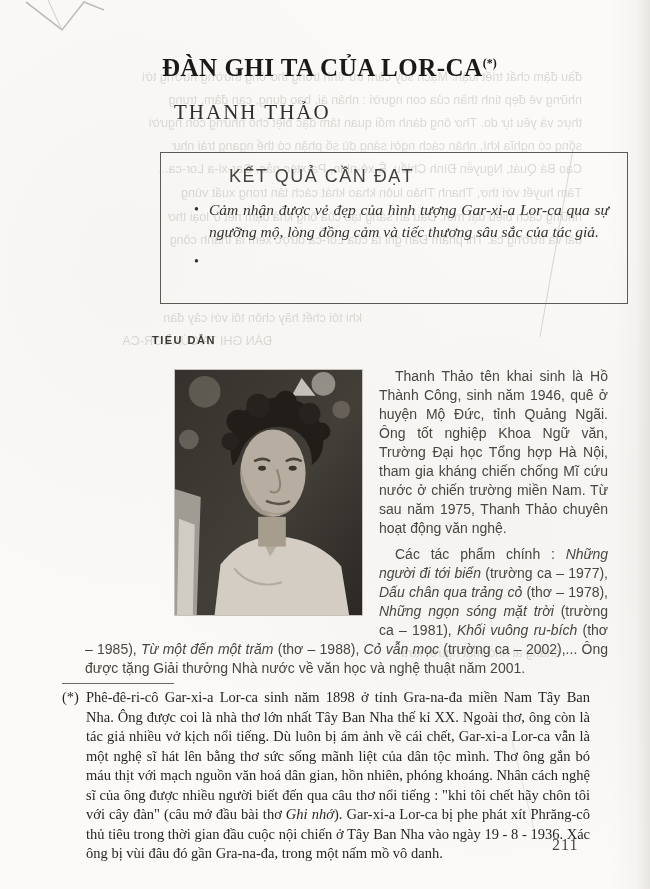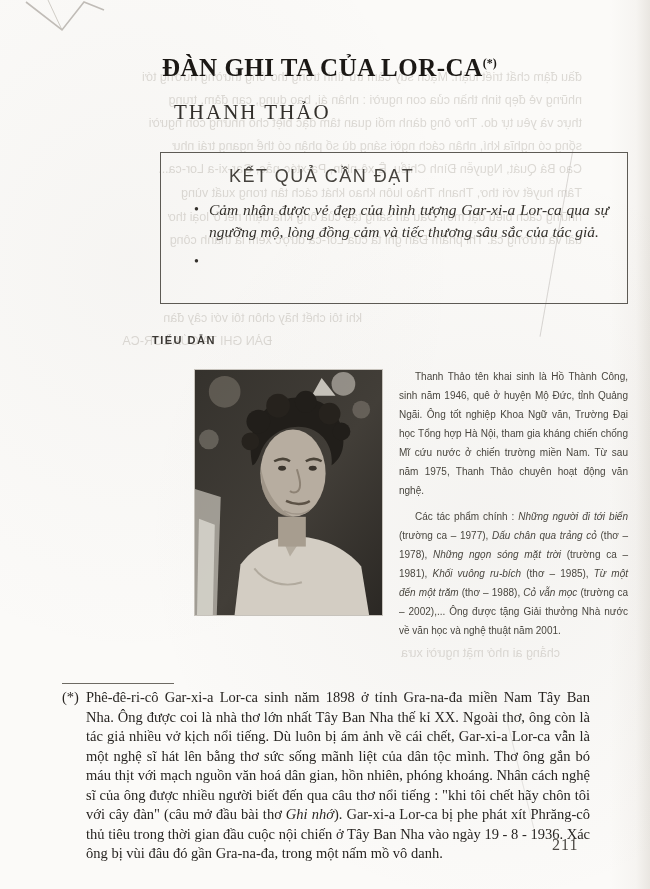--- a/index.html
+++ b/index.html
@@ -48,21 +48,21 @@
     font-size:15.5px; line-height:21.5px; text-align:justify; color:#34312c;
     margin-bottom:9px;
   }
   .rbox li .dot{position:absolute; left:-15px; top:0; font-style:normal; font-size:14px;}
   
   .section-heading{
     left:152px; top:334px; font-size:11px; font-weight:bold; letter-spacing:1.5px; color:#3b3834;
   }
   .bio{
     left:85px; top:367px; width:523px;
-    font-size:10px; line-height:19px; text-align:justify; color:#49463f;margin-left:20px;
+    font-size:14px; line-height:19px; text-align:justify; color:#49463f;
   }
   .photo{
     float:left; width:189px; height:247px; margin:2px 16px 12px 89px;
     border:1px solid #c7c3bc; box-sizing:border-box; background:#34312d;
   }
   .photo svg{display:block; width:100%; height:100%;}
   .bio p{margin:0 0 7px 0; text-indent:16px;}
   .it{font-style:italic;}
   
   .fsep{left:62px; top:683px; width:112px; height:1px; background:#6d6a63;}

